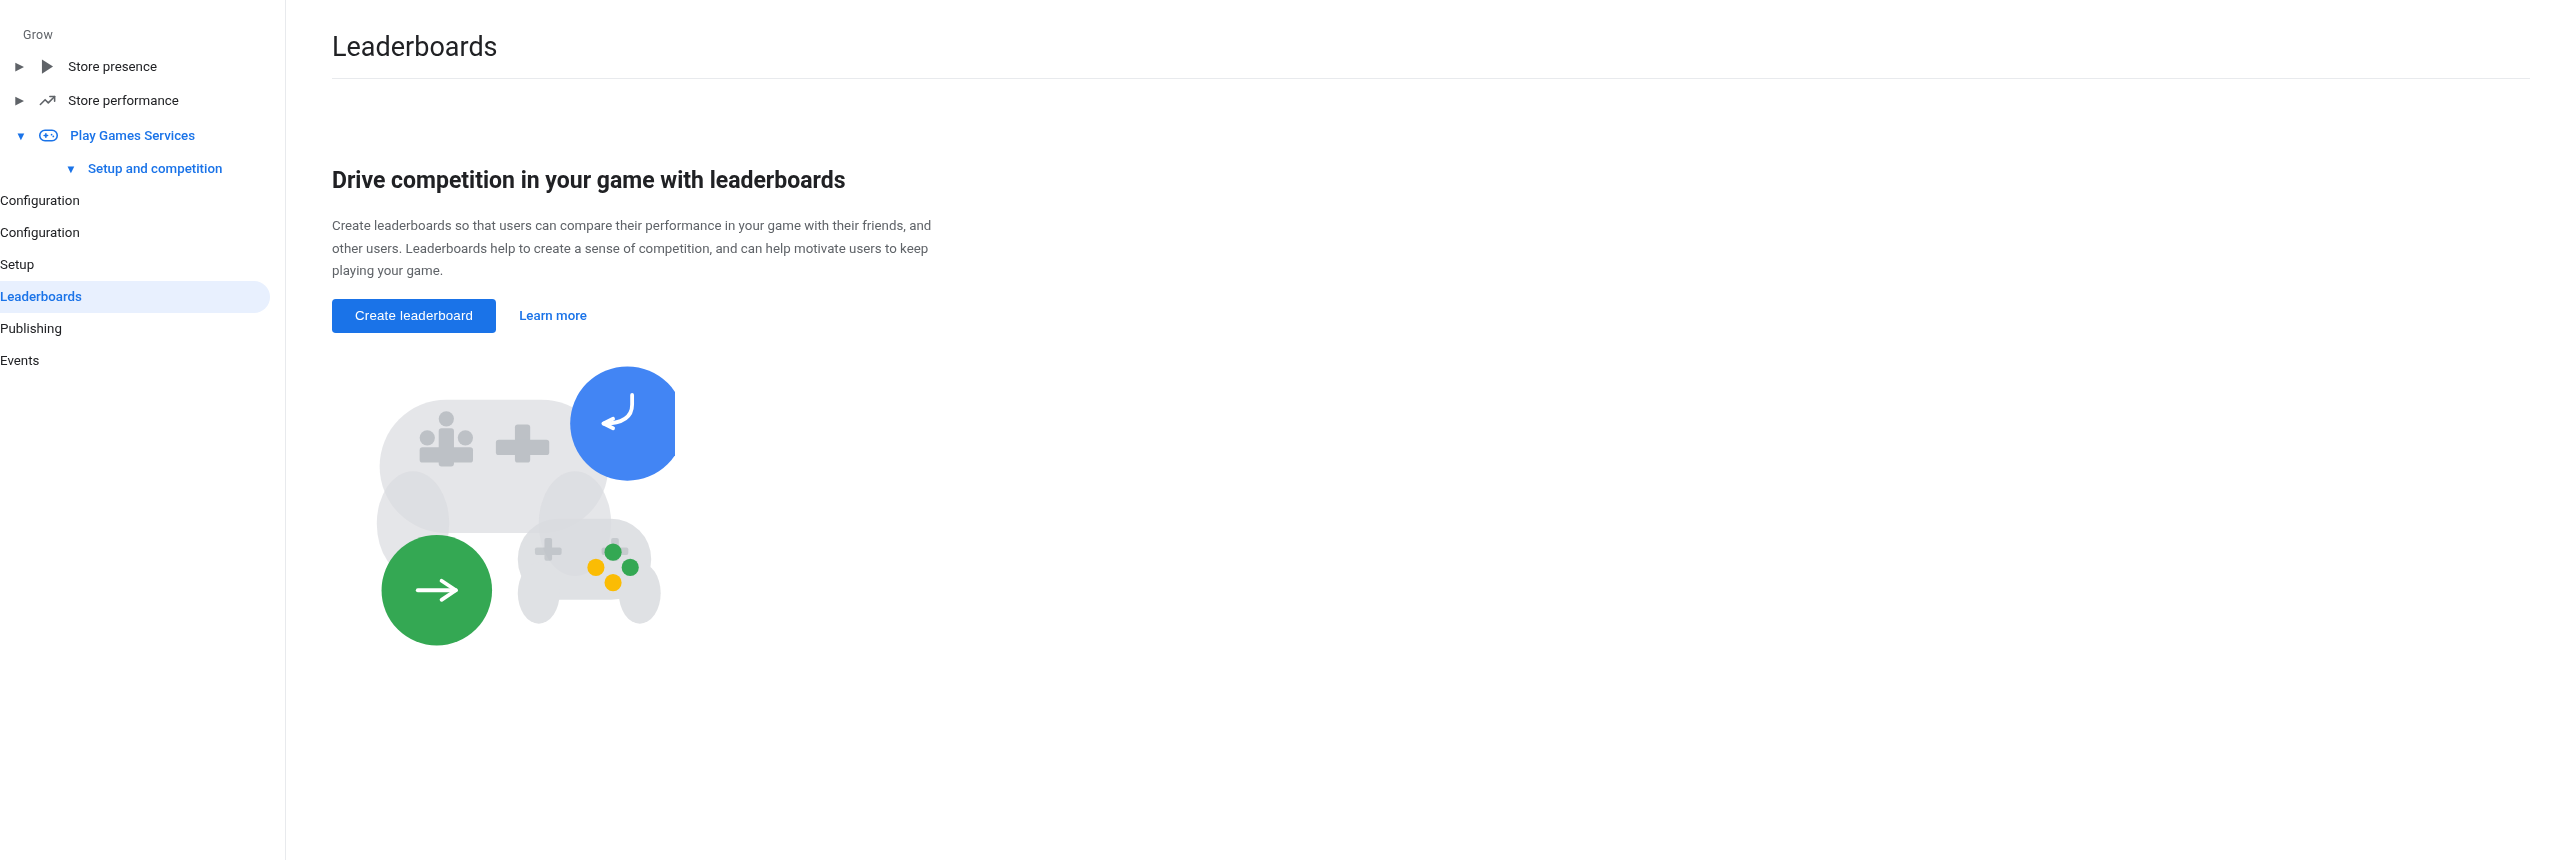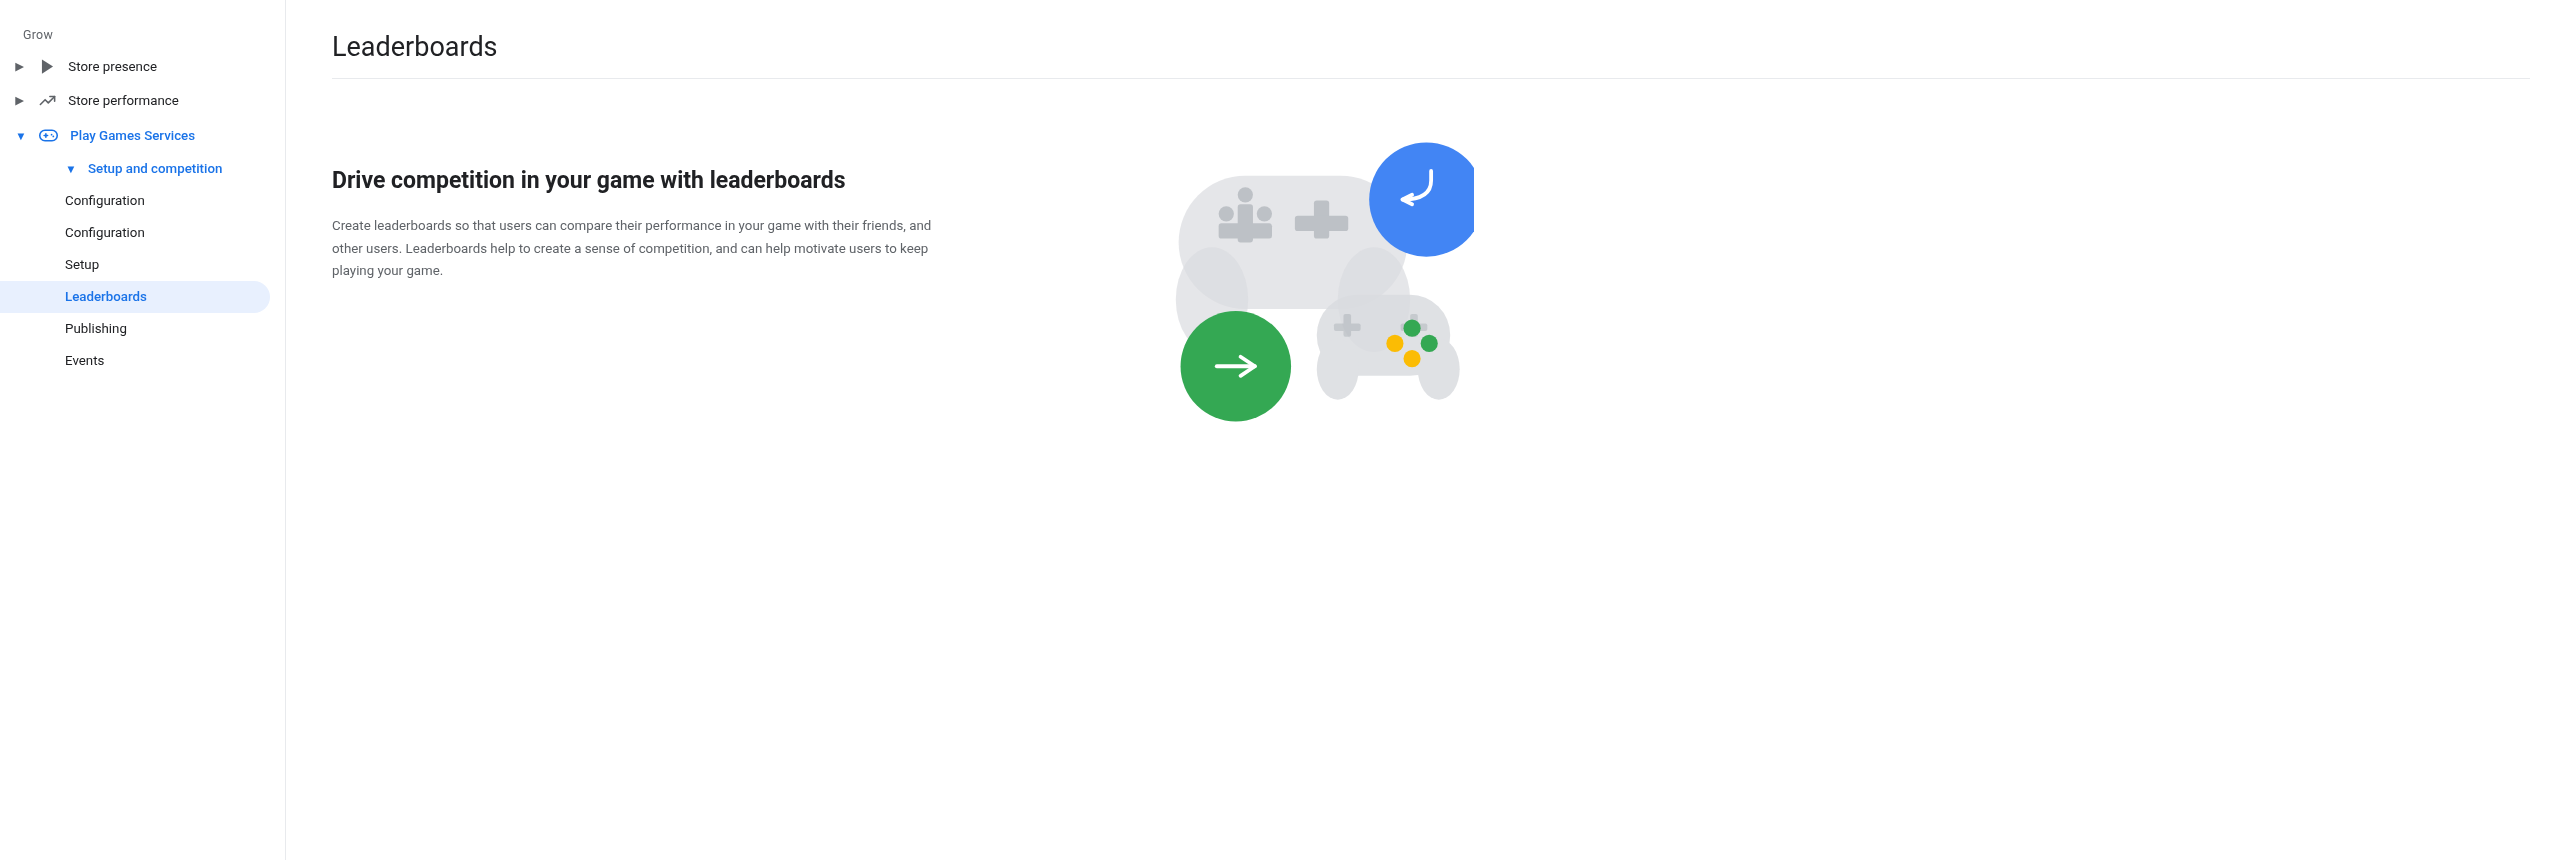--- a/index.html
+++ b/index.html
@@ -66,21 +66,20 @@
     .sidebar-item.blue-text .icon {
       color: #1a73e8;
     }
 
     .sidebar-item.blue-text .chevron {
       color: #1a73e8;
     }
 
     
     .sub-item {
-      padding-left: 65px;
       font-size: 13.3px;
       color: #202124;
       padding-top: 8.6px;
       padding-bottom: 8.6px;
       cursor: pointer;
       border-radius: 0 23px 23px 0;
       margin-right: 15.2px;
     }
 
     .sub-item.active {
@@ -108,20 +107,21 @@
       height: 1px;
       background: #e8eaed;
       margin-bottom: 30.5px;
     }
 
     .content-area {
       display: flex;
       align-items: flex-start;
       justify-content: space-between;
       max-width: 1142px;
+      flex-direction: column;
     }
 
     .content-left {
       max-width: 619px;
       padding-top: 57px;
     }
 
     .content-heading {
       font-size: 23px;
       font-weight: 700;
@@ -236,20 +236,24 @@
 
 <main class="main-content">
   <h1 class="page-title">Leaderboards</h1>
   <div class="divider"></div>
 
   <div class="content-area">
 
     <div class="content-left">
       <h2 class="content-heading">Drive competition in your game with leaderboards</h2>
       <p class="content-description">Create leaderboards so that users can compare their performance in your game with their friends, and other users. Leaderboards help to create a sense of competition, and can help motivate users to keep playing your game.</p>
+      <div class="actions">
+        <button class="btn-primary">Create leaderboard</button>
+        <a class="link-learn-more">Learn more</a>
+      </div>
     </div>
 
     <div class="illustration">
       <svg viewBox="0 0 360 340" xmlns="http://www.w3.org/2000/svg">
 
         <g transform="translate(20, 10)">
 
           <rect x="30" y="60" width="240" height="140" rx="70" fill="#dadce0" opacity="0.7"></rect>
 
           <ellipse cx="65" cy="190" rx="38" ry="55" fill="#dadce0" opacity="0.7"></ellipse>

